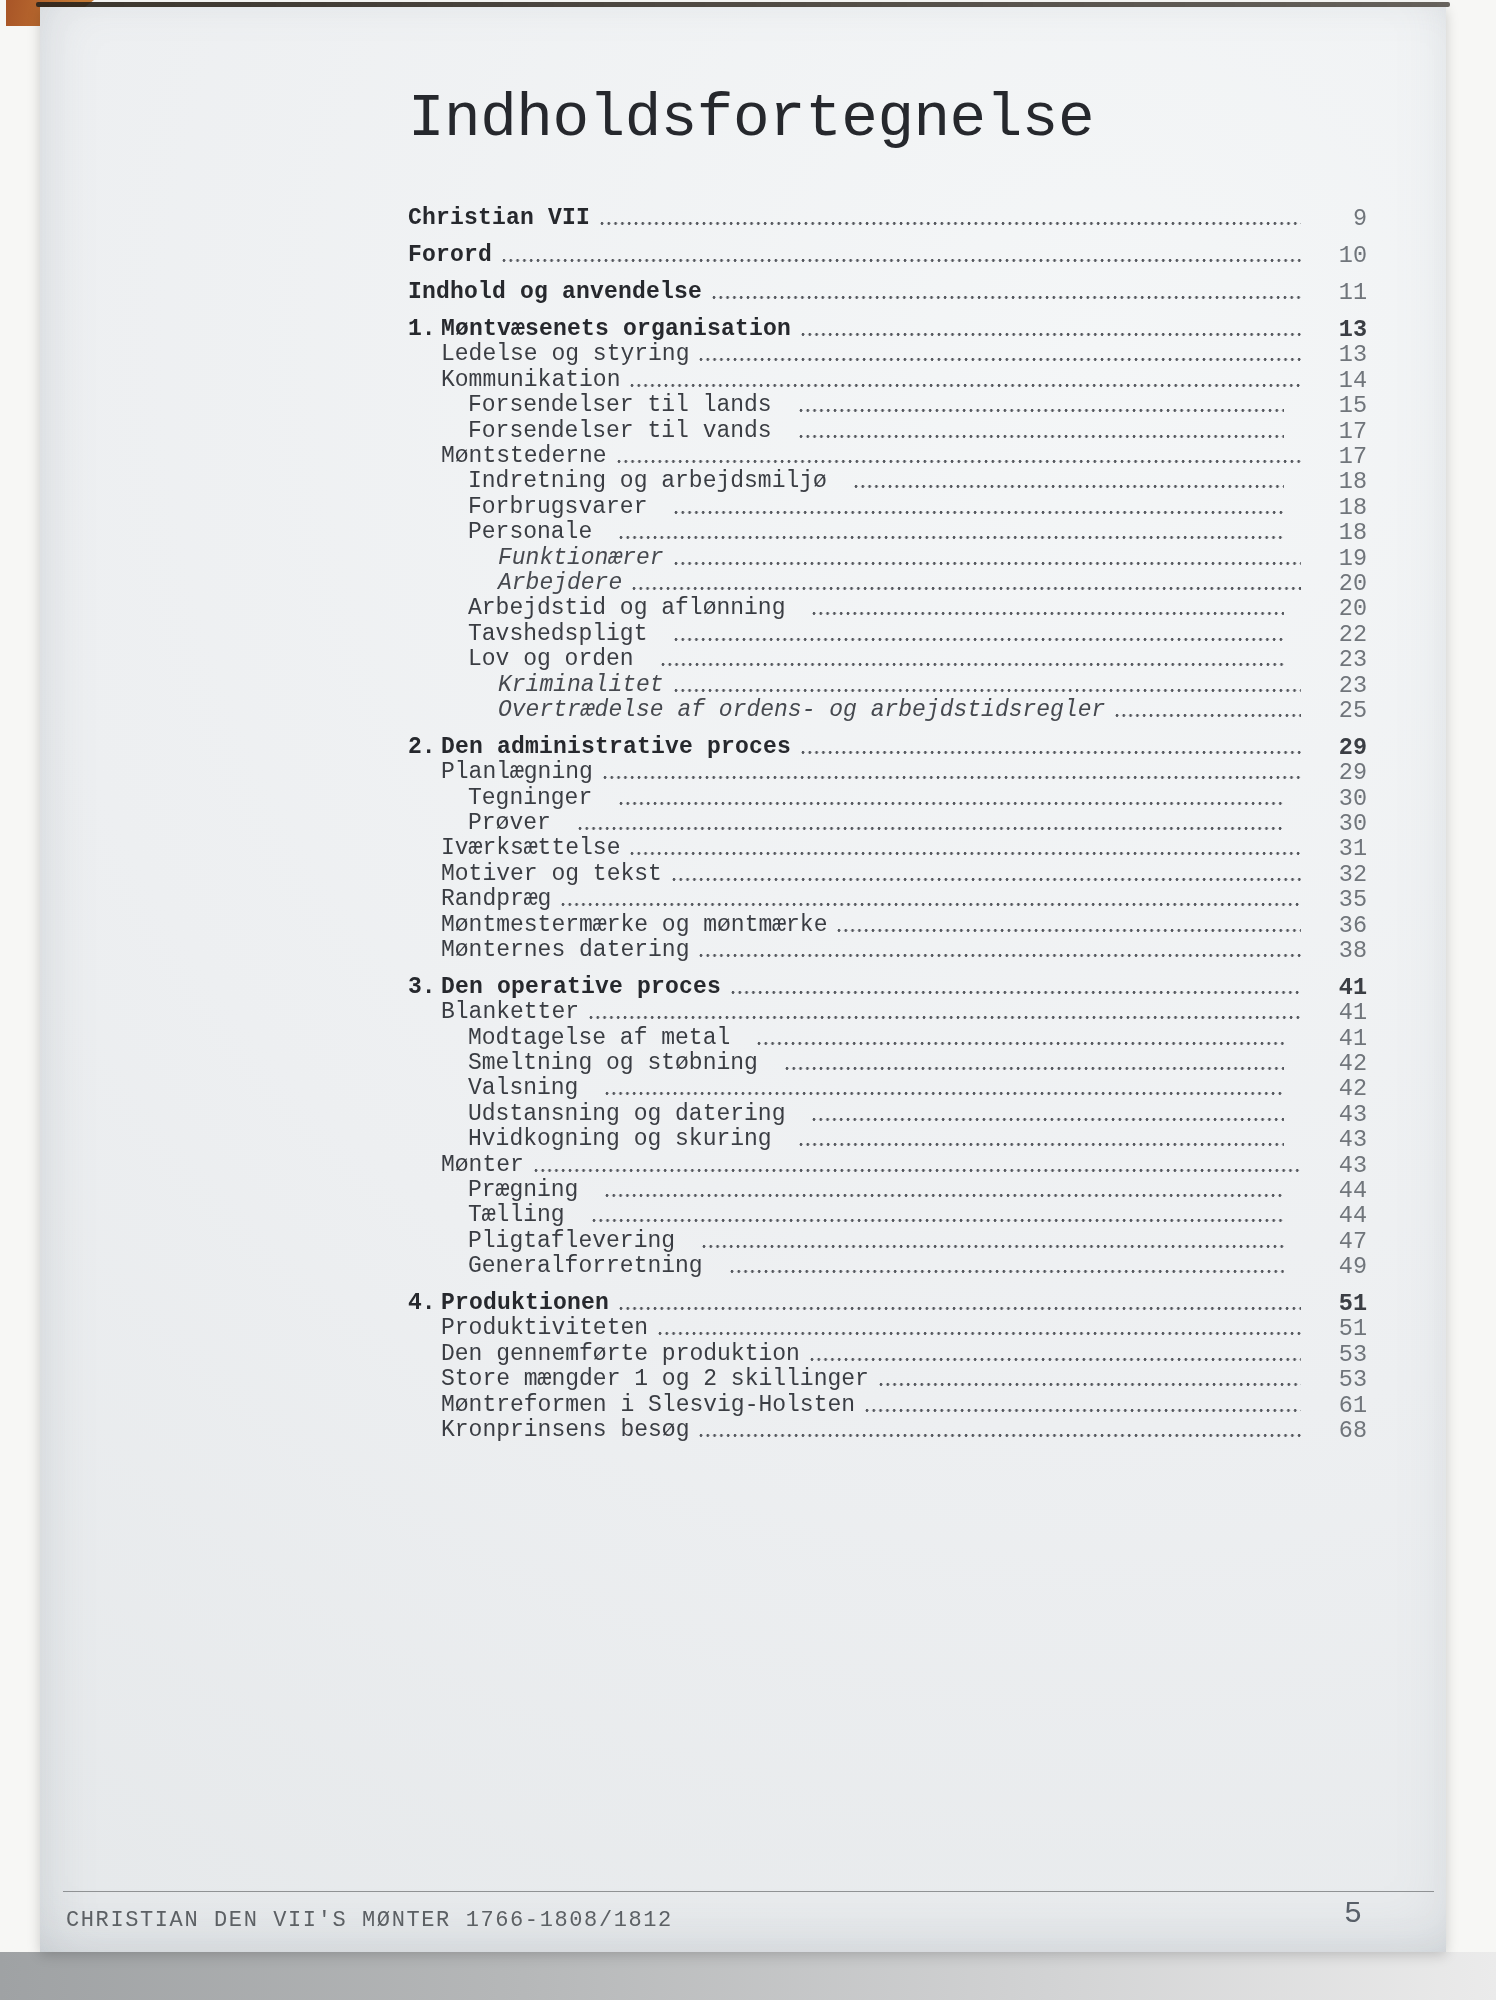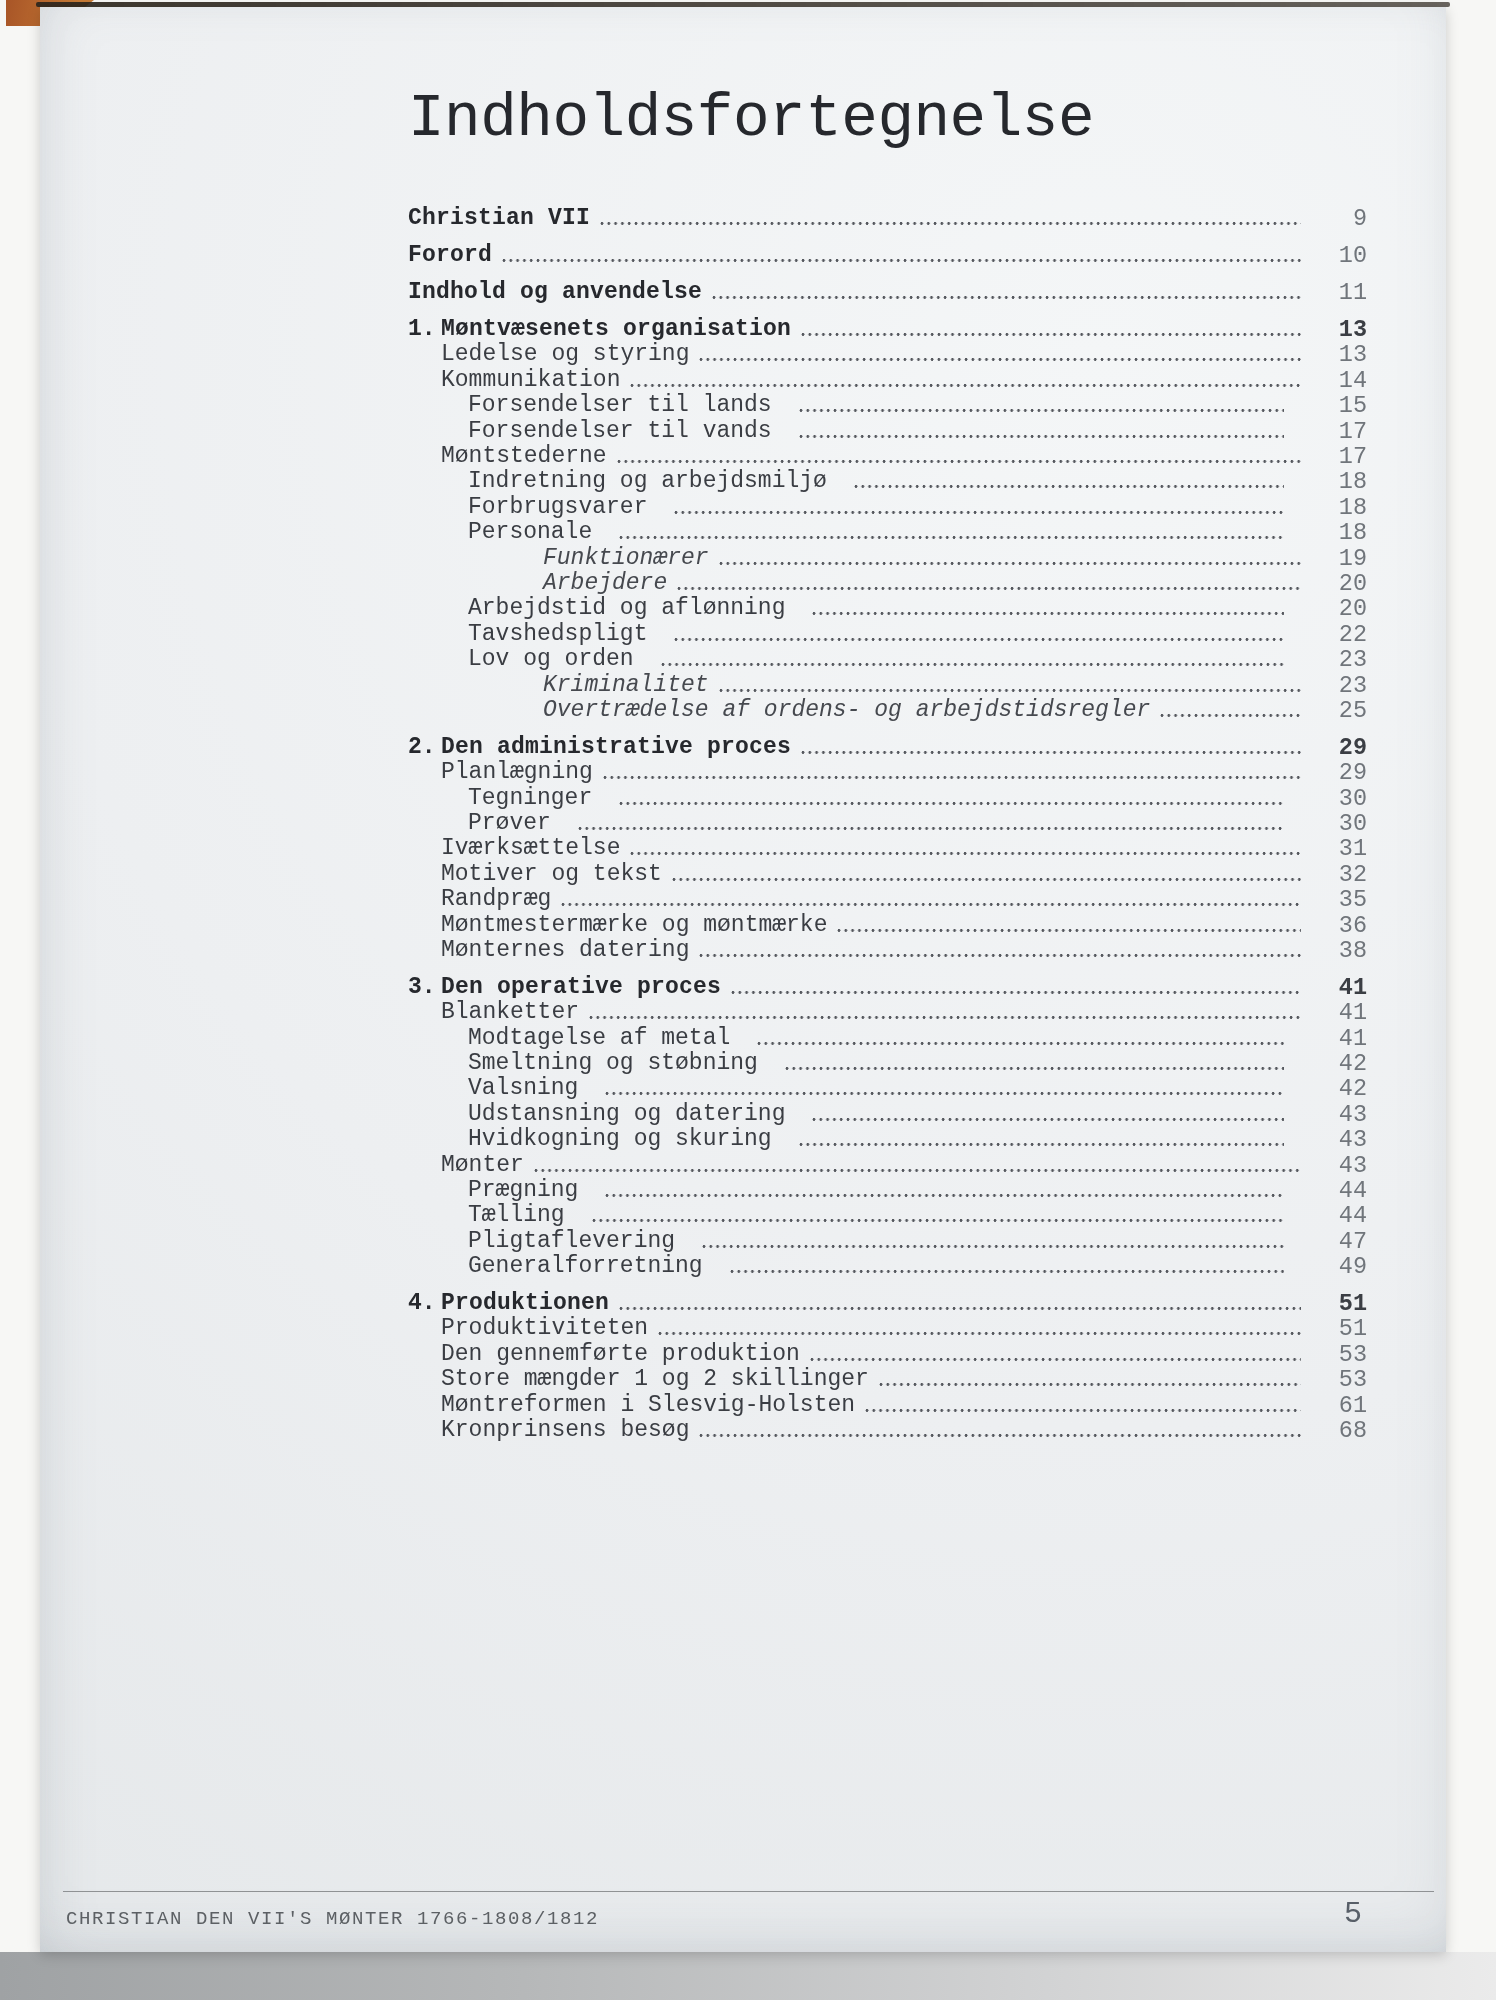--- a/index.html
+++ b/index.html
@@ -41,40 +41,40 @@
     display:flex; align-items:flex-end;
     height:25.4px; font-size:23px; line-height:25px;
     color:var(--text, #3a3d43);
   }
   .row.gap { margin-top:11.5px;justify-content:flex-end; }
   .num { flex:0 0 33px; font-weight:bold; color:var(--text-bold,#26282d); }
   .lvl0 .label { font-weight:bold; color:var(--text-bold,#26282d); letter-spacing:.2px; }
   .lvl1 { padding-left:33px; }
   .lvl2 { padding-left:60px;gap:17px; }
   .lvl3 { padding-left:90px; }
-  .row.italic .label { font-style:italic; font-weight:400; color:#46494f;margin-left:45px; }
+  .row.italic .label { font-style:italic; font-weight:400; color:#46494f; }
   .label { white-space:nowrap; }
   .leader {
     flex:1 1 auto; align-self:flex-end;
     height:3px; margin:0 12px 6px 10px;
     background-image:radial-gradient(circle at 2px 1.4px, #54575d 1.15px, rgba(84,87,93,0) 1.75px);
     background-size:6.8px 3px; background-repeat:repeat-x;
   }
   .pg {
     flex:0 0 54px; text-align:right;
     font-size:23.5px; color:var(--page-number,#70757b);
   }
   .row.section .pg { font-weight:bold; color:#3b3e44; }
   .footer-rule {
     position:absolute; left:23px; right:12px; top:1884px;
     border-top:1.5px solid #8f9294;
   }
   .footer-title {
     position:absolute; left:26px; top:1901px;
-    font-size:19px; letter-spacing:1.6px; color:#5c6064;
+    font-size:22px; letter-spacing:1.6px; color:#5c6064;
   }
   .footer-page {
     position:absolute; right:84px; top:1890px;
     font-size:30px; color:#585f68;
   }
 </style>
 </head>
 <body>
 
 <div class="corner-accent"></div>

